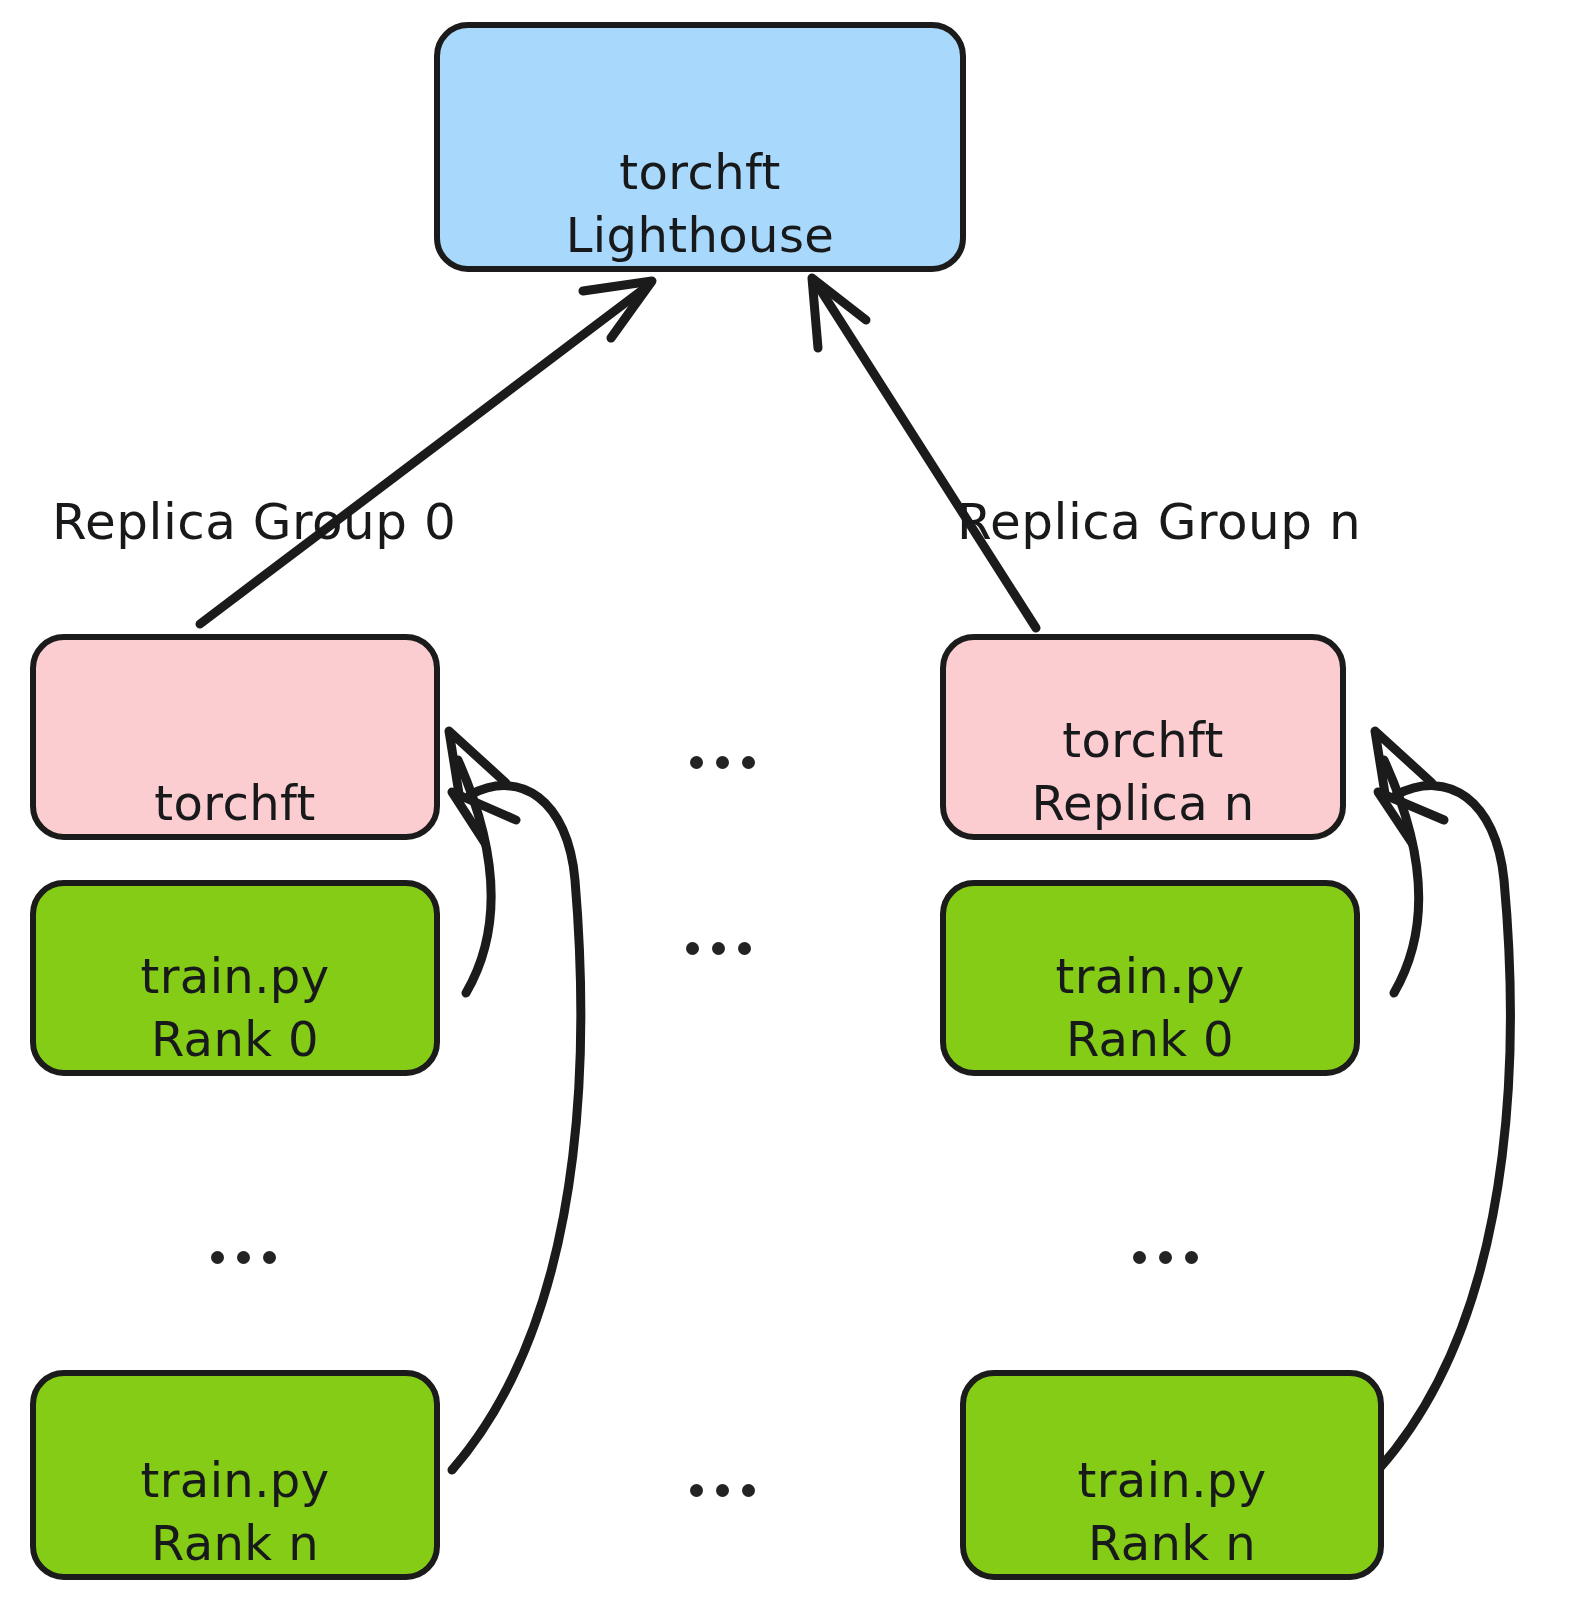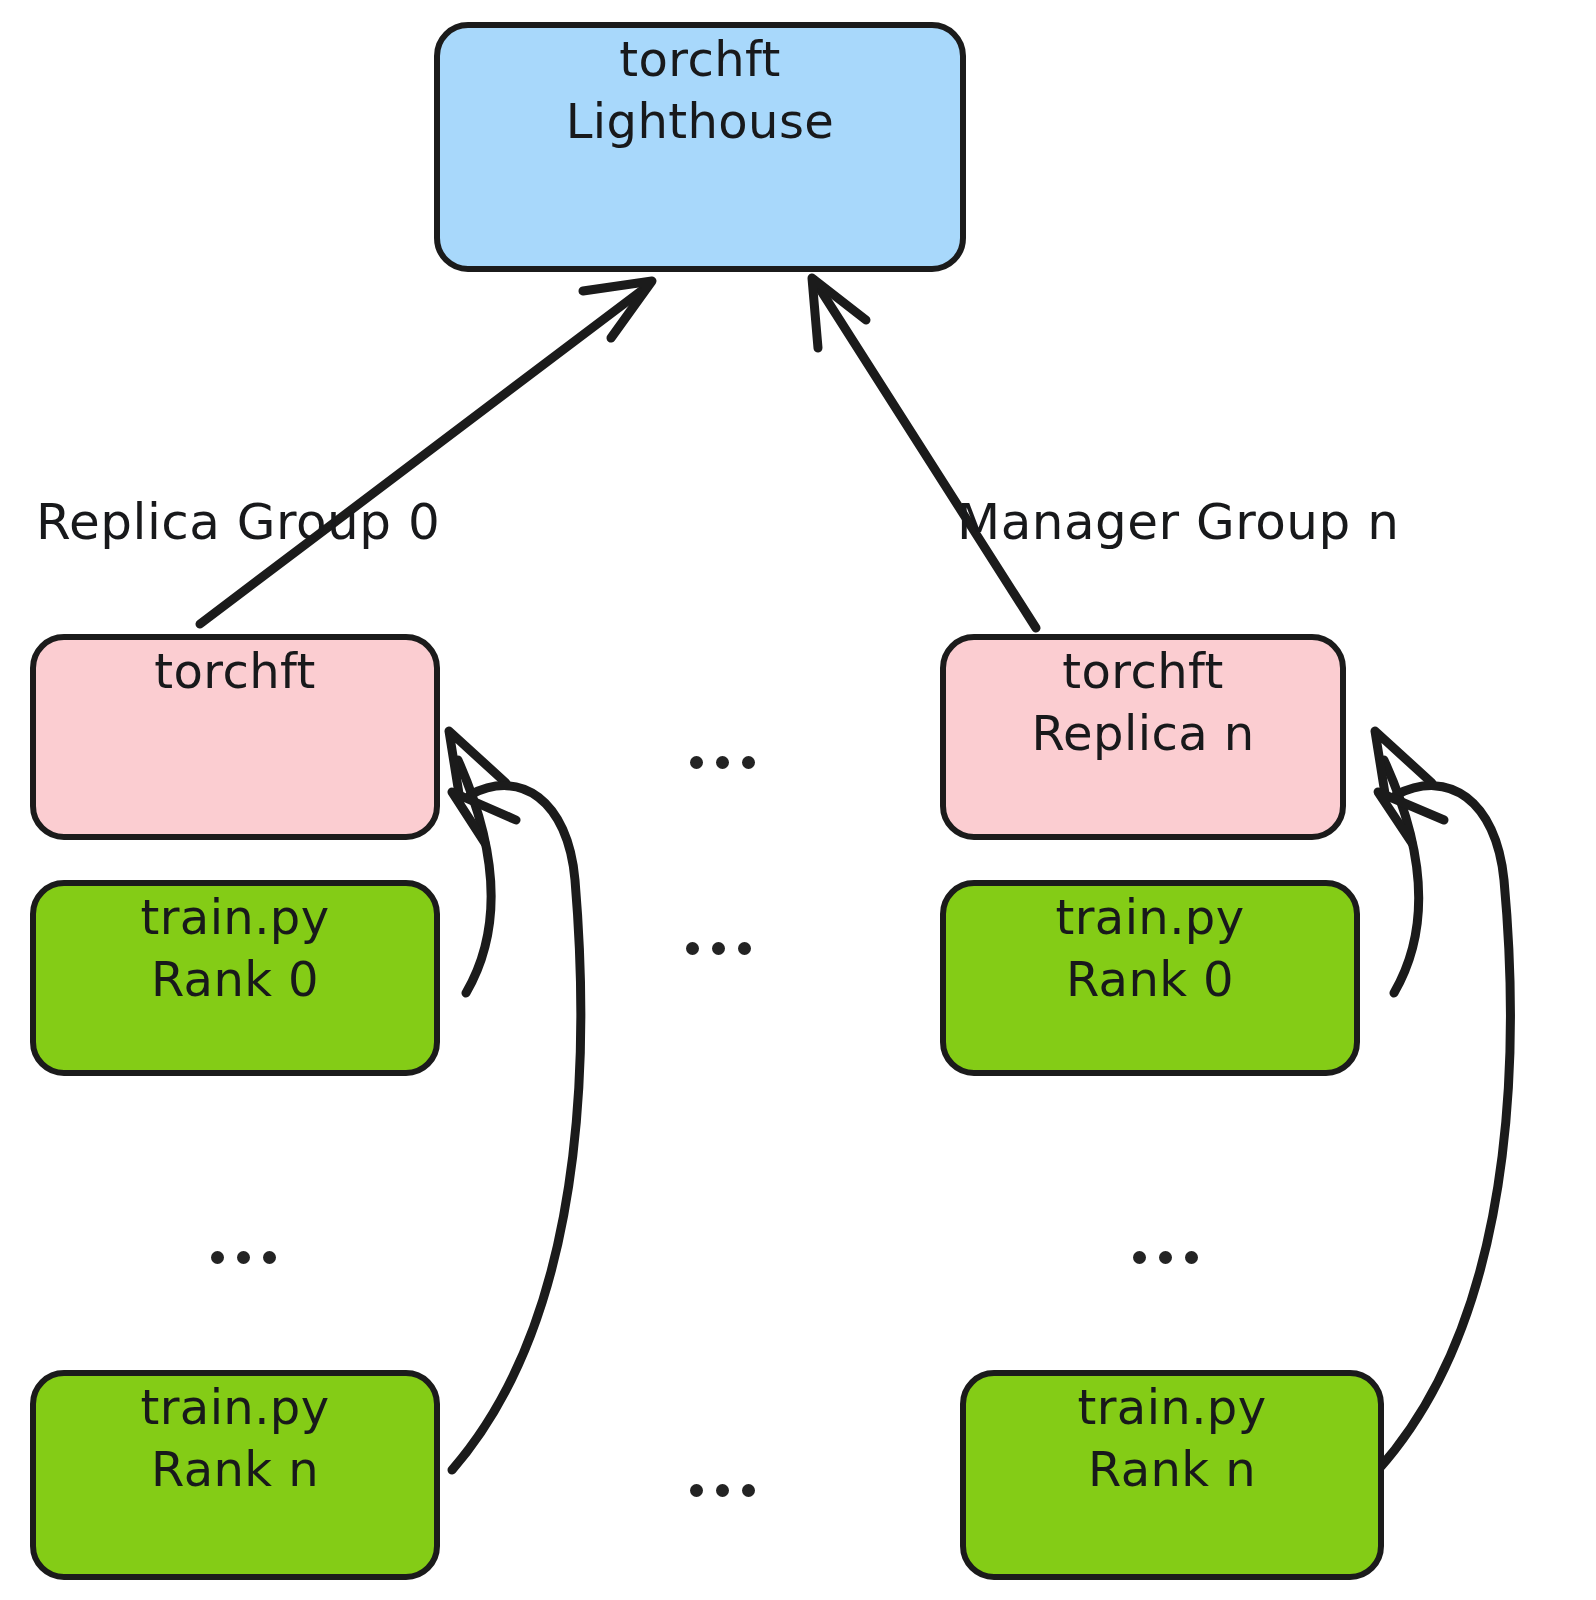--- a/index.html
+++ b/index.html
@@ -27,21 +27,21 @@
     pointer-events: none;
   }
   .node {
     position: absolute;
     box-sizing: border-box;
     border: 6px solid #1b1b1b;
     border-radius: 34px;
     display: flex;
     flex-direction: column;
     align-items: center;
-    justify-content: flex-start;
+    justify-content: flex-end;
     text-align: center;
     color: #18191b;
     font-family: "DejaVu Sans", sans-serif;
     font-size: 48px;
     line-height: 1.30;
     letter-spacing: 0.4px;
     z-index: 3;
   }
   .node .line-1,
   .node .line-2 {
@@ -118,23 +118,23 @@
       <path d="M 1378 1470 C 1530 1300 1515 1000 1504 880 C 1496 800 1448 768 1396 795" fill="none" stroke="#1b1b1b" stroke-width="9" stroke-linecap="round" stroke-linejoin="round"></path>
       <path d="M 1444 820 L 1378 792 L 1412 843" fill="none" stroke="#1b1b1b" stroke-width="9" stroke-linecap="round" stroke-linejoin="round"></path>
     </g>
   </svg>
 
   <div class="node node-lighthouse" style="left:434px; top:22px; width:532px; height:250px;">
     <span class="line-1">torchft</span>
     <span class="line-2">Lighthouse</span>
   </div>
 
-  <div class="group-label" style="left:36px; top:495px;">Replica Group 0</div>
+  <div class="group-label" style="left:52px; top:495px;">Replica Group 0</div>
 
-  <div class="group-label" style="left:957px; top:495px;">Manager Group n</div>
+  <div class="group-label" style="left:957px; top:495px;">Replica Group n</div>
 
   <div class="node node-manager" style="left:30px; top:634px; width:410px; height:206px;">
     <span class="line-1">torchft</span>
   </div>
 
   <div class="node node-worker" style="left:30px; top:880px; width:410px; height:196px;">
     <span class="line-1">train.py</span>
     <span class="line-2">Rank 0</span>
   </div>
 

